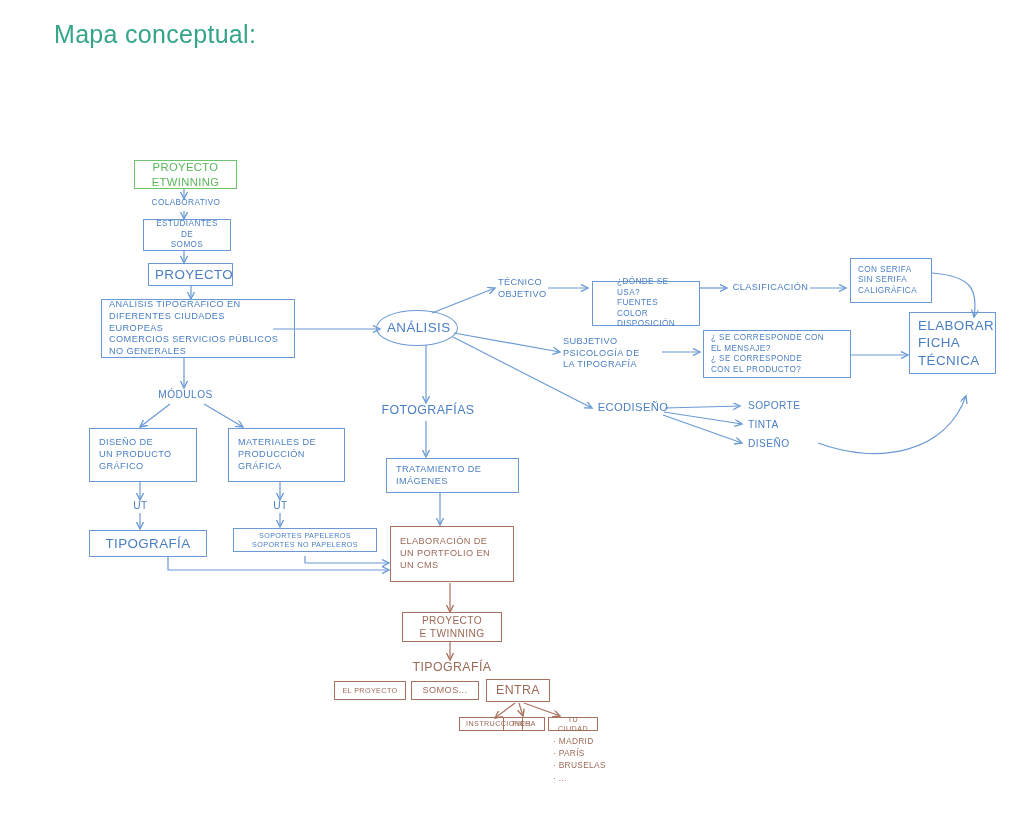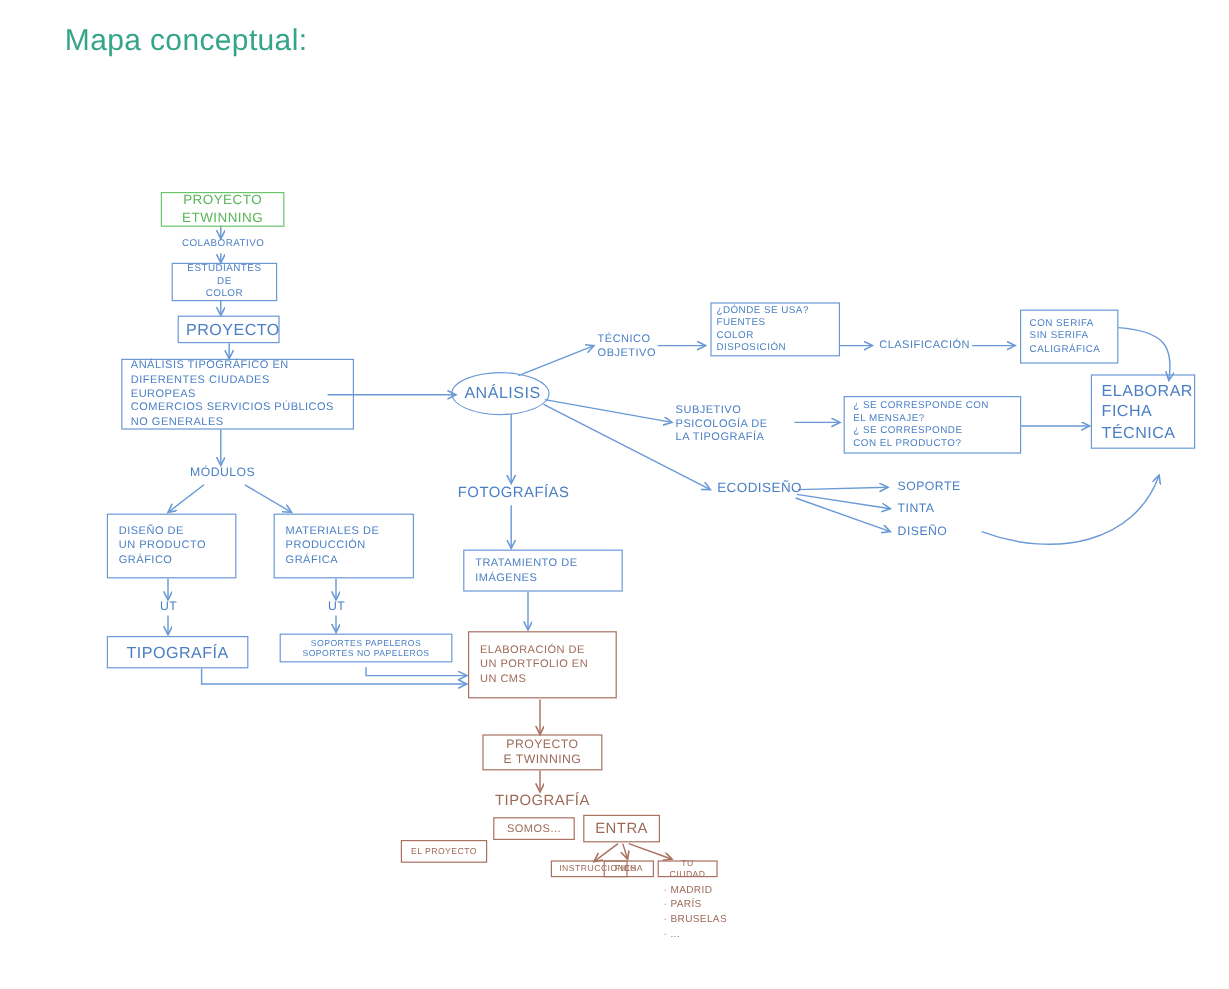--- a/index.html
+++ b/index.html
@@ -160,21 +160,21 @@
     <path d="M524,703 L560,716"></path>
   </g>
 </svg>
 
 <div class="node boxed green-b green c f11" style="left:134px; top:160px; width:103px; height:29px;">PROYECTO
 ETWINNING</div>
 
 <div class="node plain blue c f8" style="left:142px; top:197px; width:88px; height:13px;">COLABORATIVO</div>
 
 <div class="node boxed blue c f8" style="left:143px; top:219px; width:88px; height:32px;">ESTUDIANTES DE
-COLOR</div>
+SOMOS</div>
 
 <div class="node boxed blue c f13" style="left:148px; top:263px; width:85px; height:23px;">PROYECTO</div>
 
 <div class="node boxed blue l f9" style="left:101px; top:299px; width:194px; height:59px; padding-left:7px;">ANÁLISIS TIPOGRÁFICO EN
 DIFERENTES CIUDADES
 EUROPEAS
 COMERCIOS  SERVICIOS PÚBLICOS
                       NO GENERALES</div>
 
 <div class="node plain blue c f10" style="left:152px; top:388px; width:67px; height:14px;">MÓDULOS</div>
@@ -194,21 +194,21 @@
 <div class="node boxed blue c f13" style="left:89px; top:530px; width:118px; height:27px;">TIPOGRAFÍA</div>
 
 <div class="node boxed blue c f7" style="left:233px; top:528px; width:144px; height:24px;">SOPORTES PAPELEROS
 SOPORTES NO PAPELEROS</div>
 
 <div class="node ellipse blue c f13" style="left:376px; top:310px; width:82px; height:36px;">ANÁLISIS</div>
 
 <div class="node plain blue l f9" style="left:498px; top:276px; width:60px; height:26px;">TÉCNICO
 OBJETIVO</div>
 
-<div class="node boxed blue l f8" style="left:592px; top:252px; width:108px; height:45px; padding-left:4px;">¿DÓNDE SE USA?
+<div class="node boxed blue l f8" style="left:592px; top:281px; width:108px; height:45px; padding-left:24px;">¿DÓNDE SE USA?
 FUENTES
 COLOR
 DISPOSICIÓN</div>
 
 <div class="node plain blue c f9" style="left:732px; top:281px; width:77px; height:14px;">CLASIFICACIÓN</div>
 
 <div class="node boxed blue l f8" style="left:850px; top:258px; width:82px; height:45px; padding-left:7px;">CON SERIFA
 SIN SERIFA
 CALIGRÁFICA</div>
 
@@ -240,21 +240,21 @@
 
 <div class="node boxed brown-b brown l f9" style="left:390px; top:526px; width:124px; height:56px; padding-left:9px;">ELABORACIÓN DE
 UN PORTFOLIO EN
 UN CMS</div>
 
 <div class="node boxed brown-b brown c f10" style="left:402px; top:612px; width:100px; height:30px;">PROYECTO
 E TWINNING</div>
 
 <div class="node plain brown c f12" style="left:399px; top:660px; width:106px; height:16px;">TIPOGRAFÍA</div>
 
-<div class="node boxed brown-b brown c f7" style="left:334px; top:681px; width:72px; height:19px;margin-top:19px;">EL PROYECTO</div>
+<div class="node boxed brown-b brown c f7" style="left:334px; top:681px; width:72px; height:19px;">EL PROYECTO</div>
 
 <div class="node boxed brown-b brown c f9" style="left:411px; top:681px; width:68px; height:19px;">SOMOS...</div>
 
 <div class="node boxed brown-b brown c f12" style="left:486px; top:679px; width:64px; height:23px;">ENTRA</div>
 
 <div class="node boxed brown-b brown c f7" style="left:459px; top:717px; width:64px; height:14px;">INSTRUCCIONES</div>
 
 <div class="node boxed brown-b brown c f7" style="left:503px; top:717px; width:42px; height:14px;">FICHA</div>
 
 <div class="node boxed brown-b brown c f7" style="left:548px; top:717px; width:50px; height:14px;">TU CIUDAD</div>

